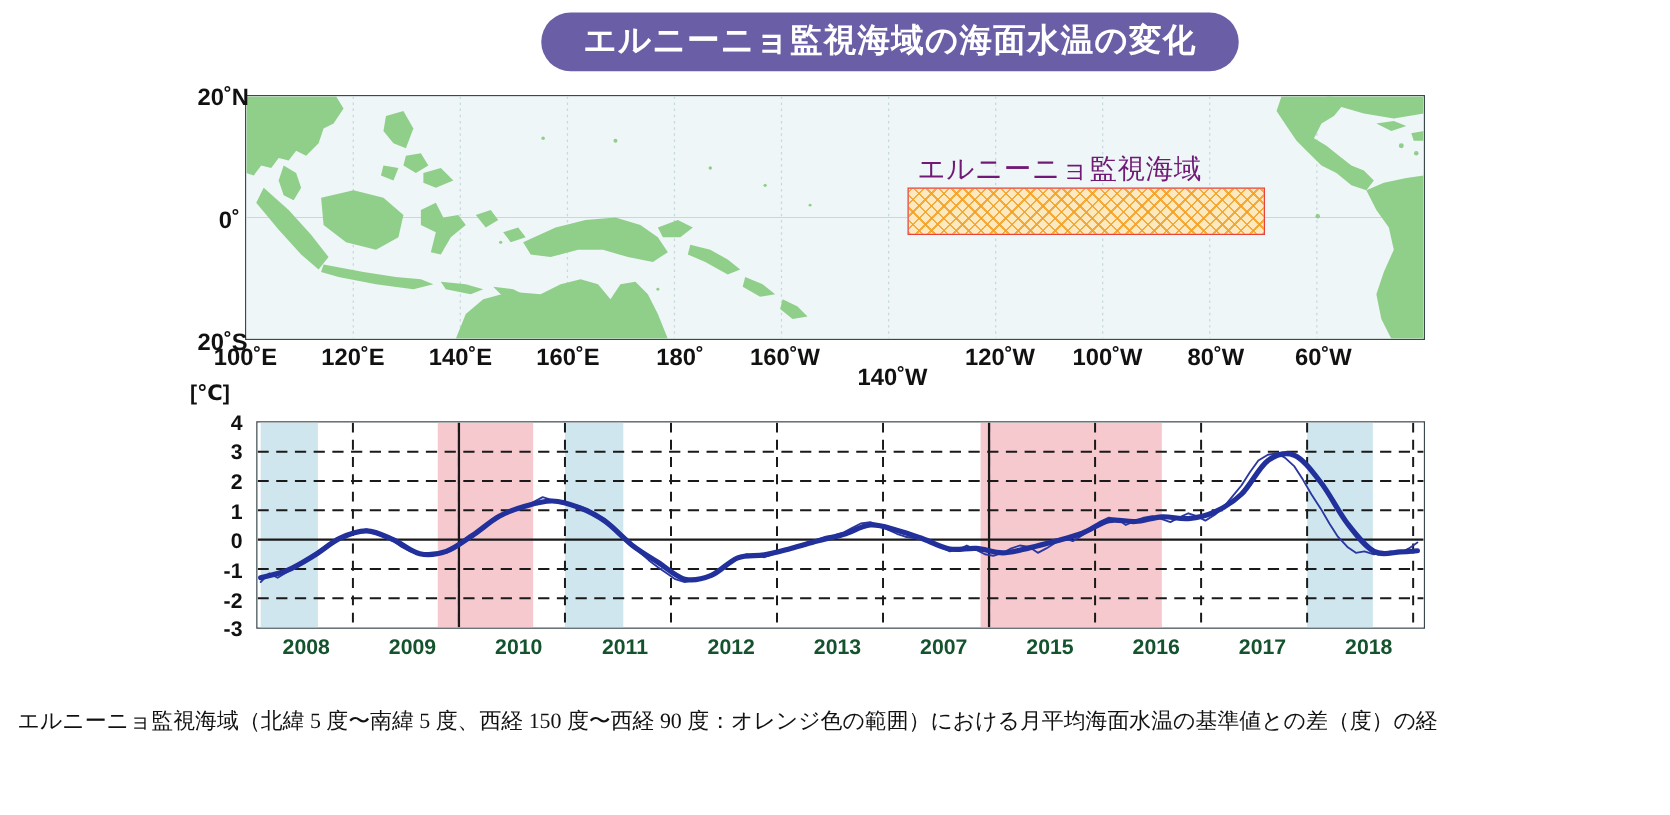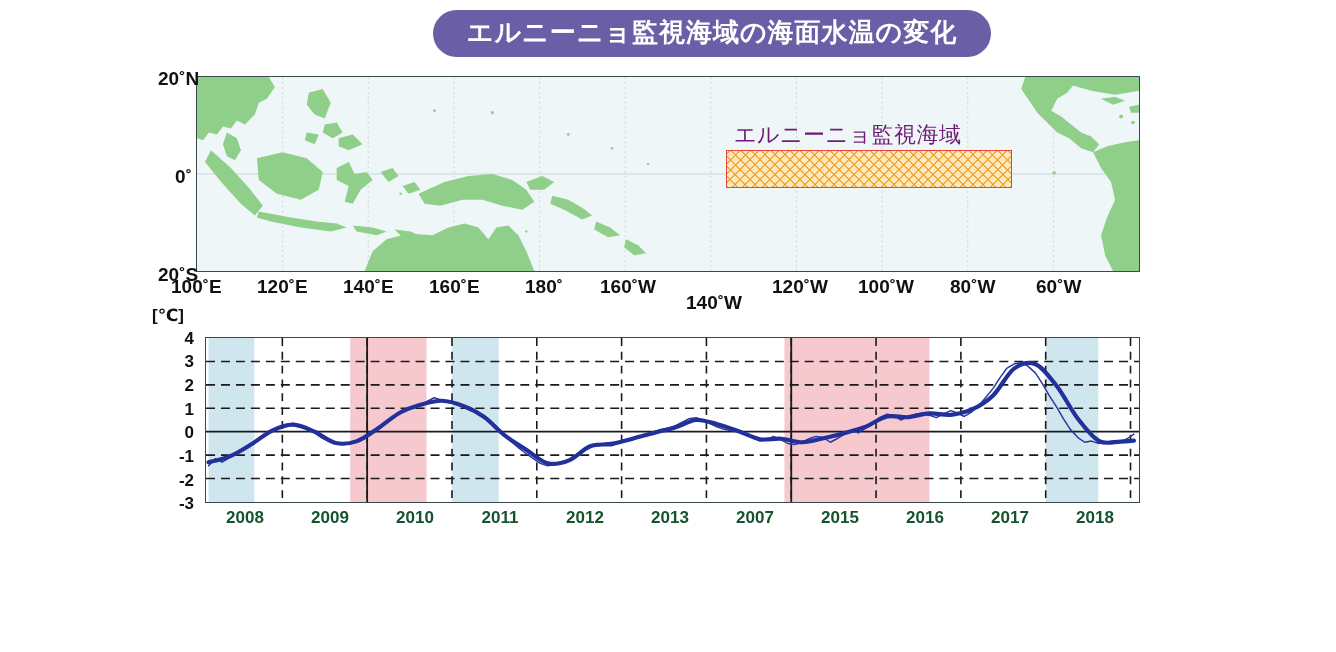--- a/index.html
+++ b/index.html
@@ -237,13 +237,14 @@
 <div class="xtick" style="left:470px;top:508px;width:60px;">2011</div>
 <div class="xtick" style="left:555px;top:508px;width:60px;">2012</div>
 <div class="xtick" style="left:640px;top:508px;width:60px;">2013</div>
 <div class="xtick" style="left:725px;top:508px;width:60px;">2007</div>
 <div class="xtick" style="left:810px;top:508px;width:60px;">2015</div>
 <div class="xtick" style="left:895px;top:508px;width:60px;">2016</div>
 <div class="xtick" style="left:980px;top:508px;width:60px;">2017</div>
 <div class="xtick" style="left:1065px;top:508px;width:60px;">2018</div>
 
 <div id="caption">
+  <div>エルニーニョ監視海域（北緯 5 度〜南緯 5 度、西経 150 度〜西経 90 度：オレンジ色の範囲）における月平均海面水温の基準値との差（度）の経</div>
 </div>
 
 </body></html>

